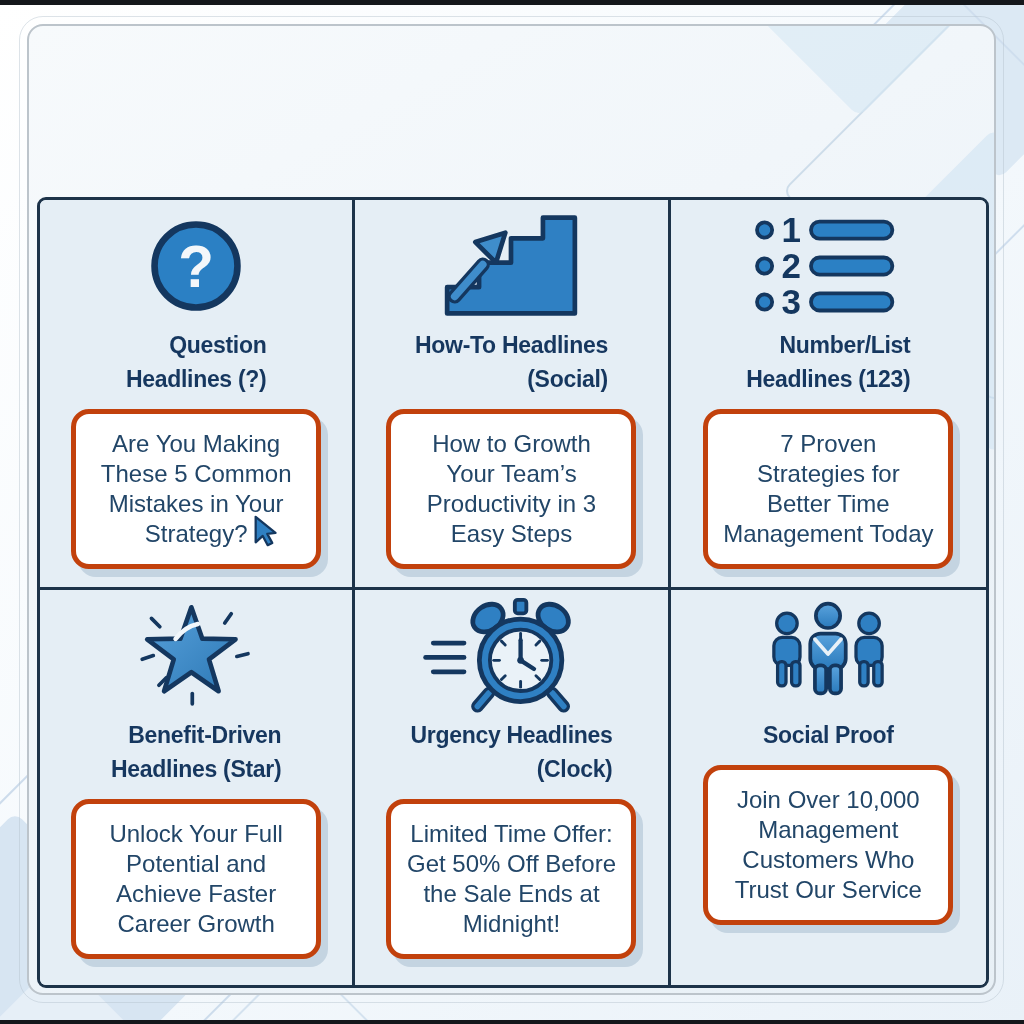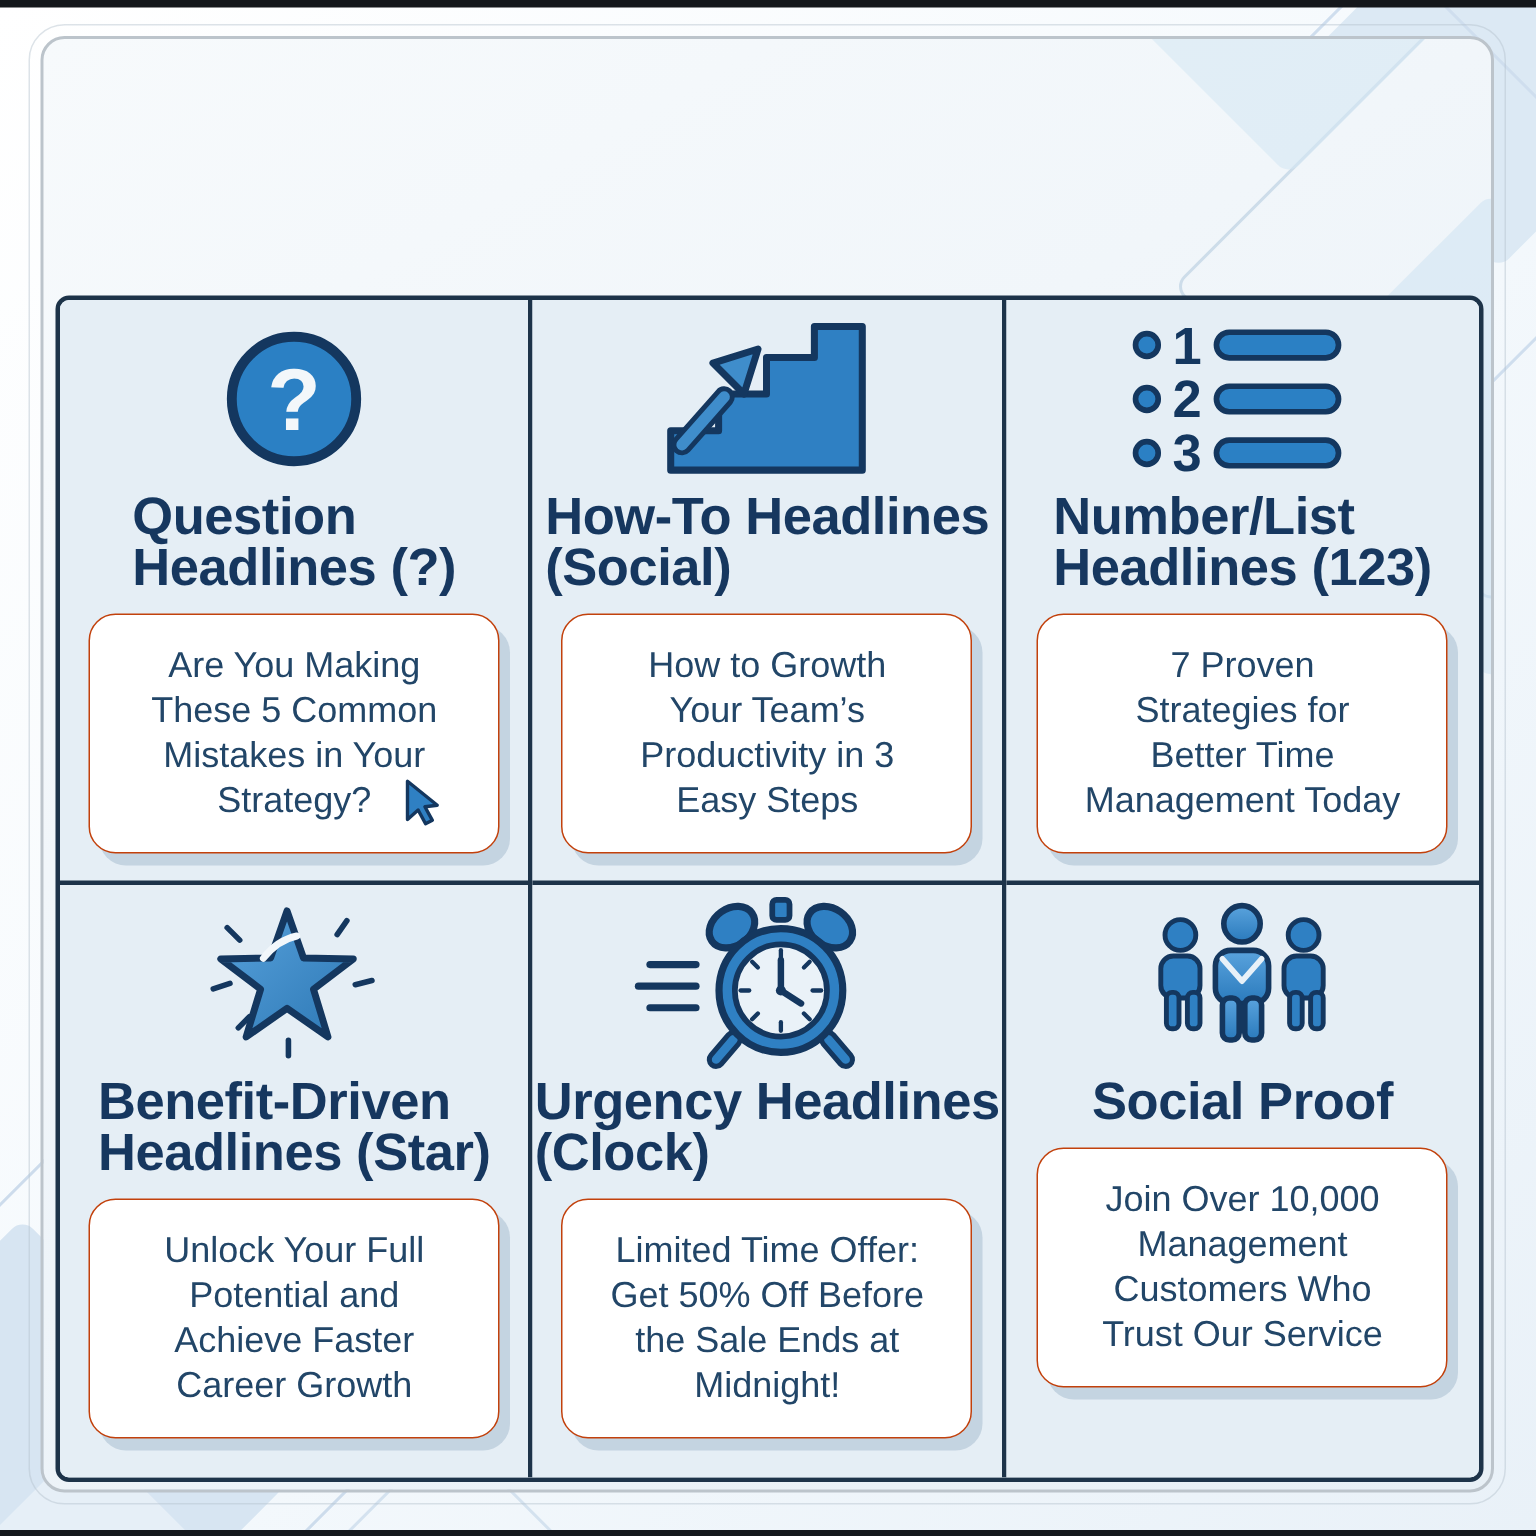--- a/index.html
+++ b/index.html
@@ -47,26 +47,26 @@
   .cell {
     border-right:3px solid #1d3349; border-bottom:3px solid #1d3349;
     display:flex; flex-direction:column; align-items:center;
     padding-top:12px; position:relative; background:#e5eef5;
   }
   .cell:nth-child(3n) { border-right:none; }
   .cell:nth-child(n+4) { border-bottom:none; }
 
   .icon-wrap { height:108px; display:flex; align-items:center; justify-content:center; }
   .cell-title {
-    margin-top:8px; text-align:left; font-weight:bold; font-size:35px;
+    margin-top:8px; text-align:right; font-weight:bold; font-size:23px;
     line-height:34px; color:#16375f; letter-spacing:-0.3px;
   }
   .example-box {
-    margin-top:13px; width:274px; min-height:160px; background:#ffffff;
-    border:1px solid #c2410c; border-radius:18px;
+    margin-top:13px; width:250px; min-height:160px; background:#ffffff;
+    border:5px solid #c2410c; border-radius:18px;
     box-shadow:7px 8px 0 rgba(148,173,196,.40);
     display:flex; flex-direction:column; align-items:center; justify-content:center;
     font-size:24px; line-height:30px; color:#224668; text-align:center;
     position:relative; padding:10px 4px;
   }
   .cursor-glyph { position:absolute; right:32px; bottom:16px; }
 </style>
 </head>
 <body>
 

